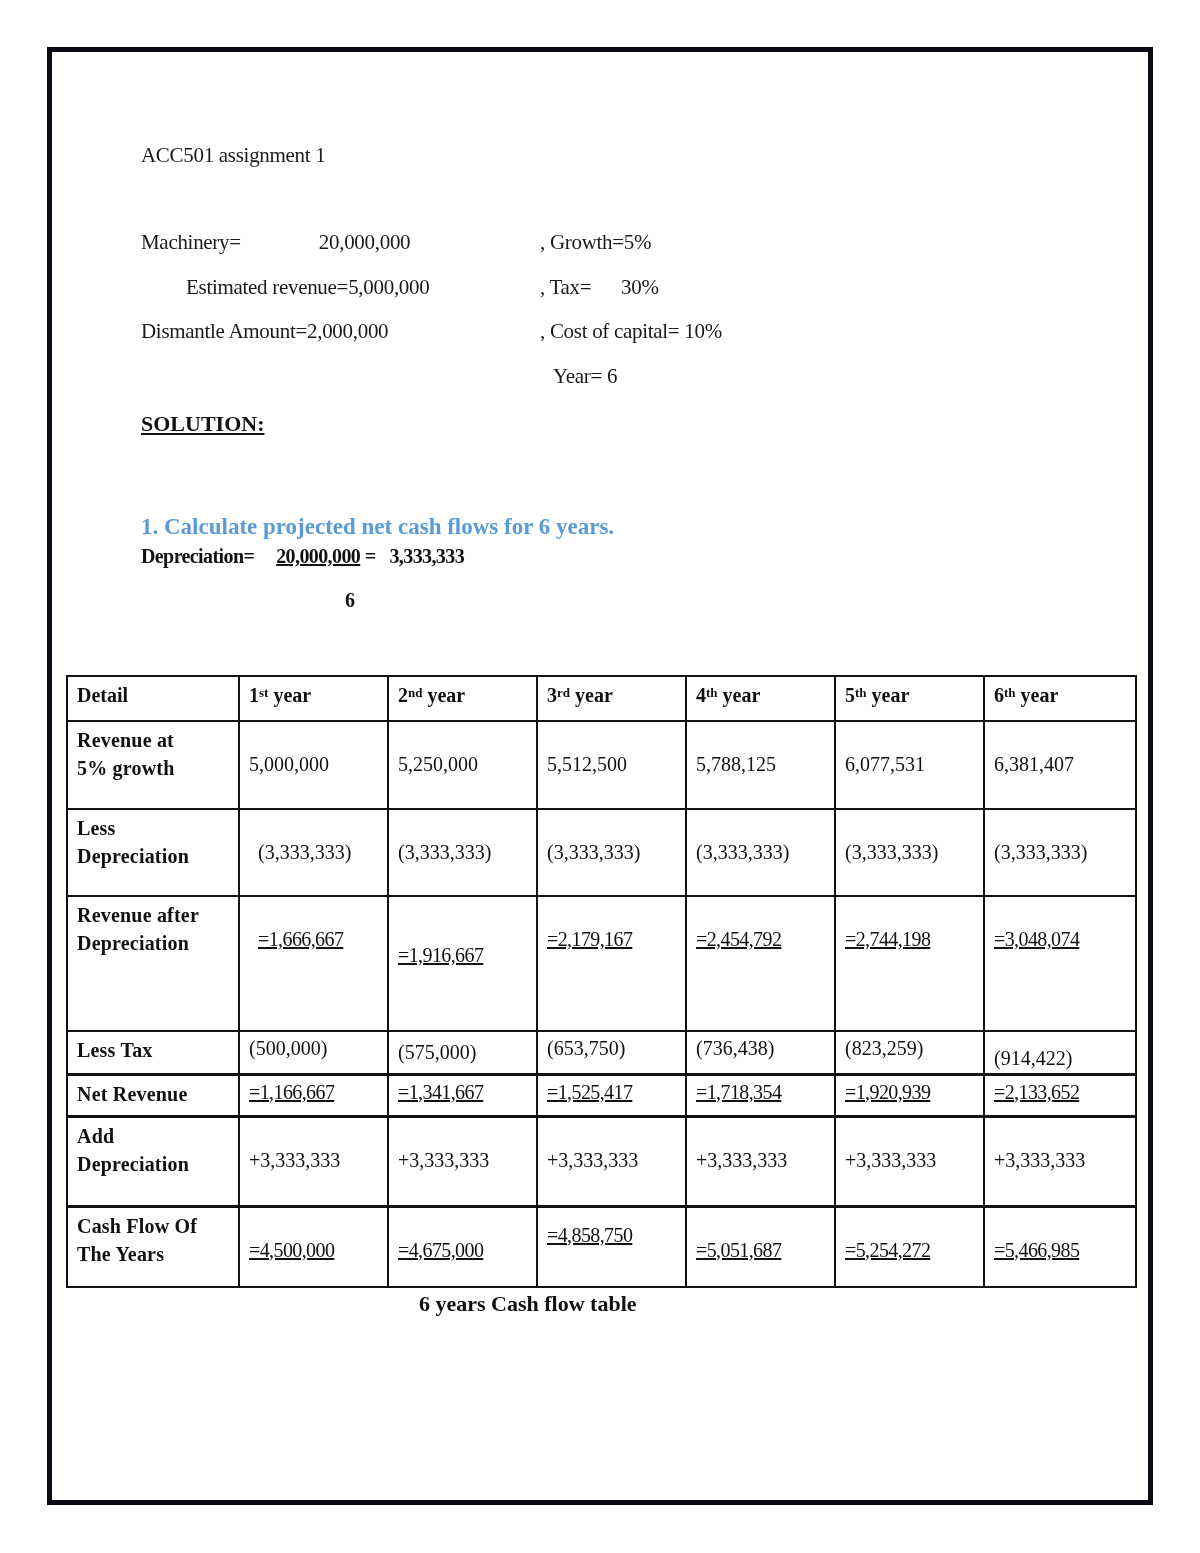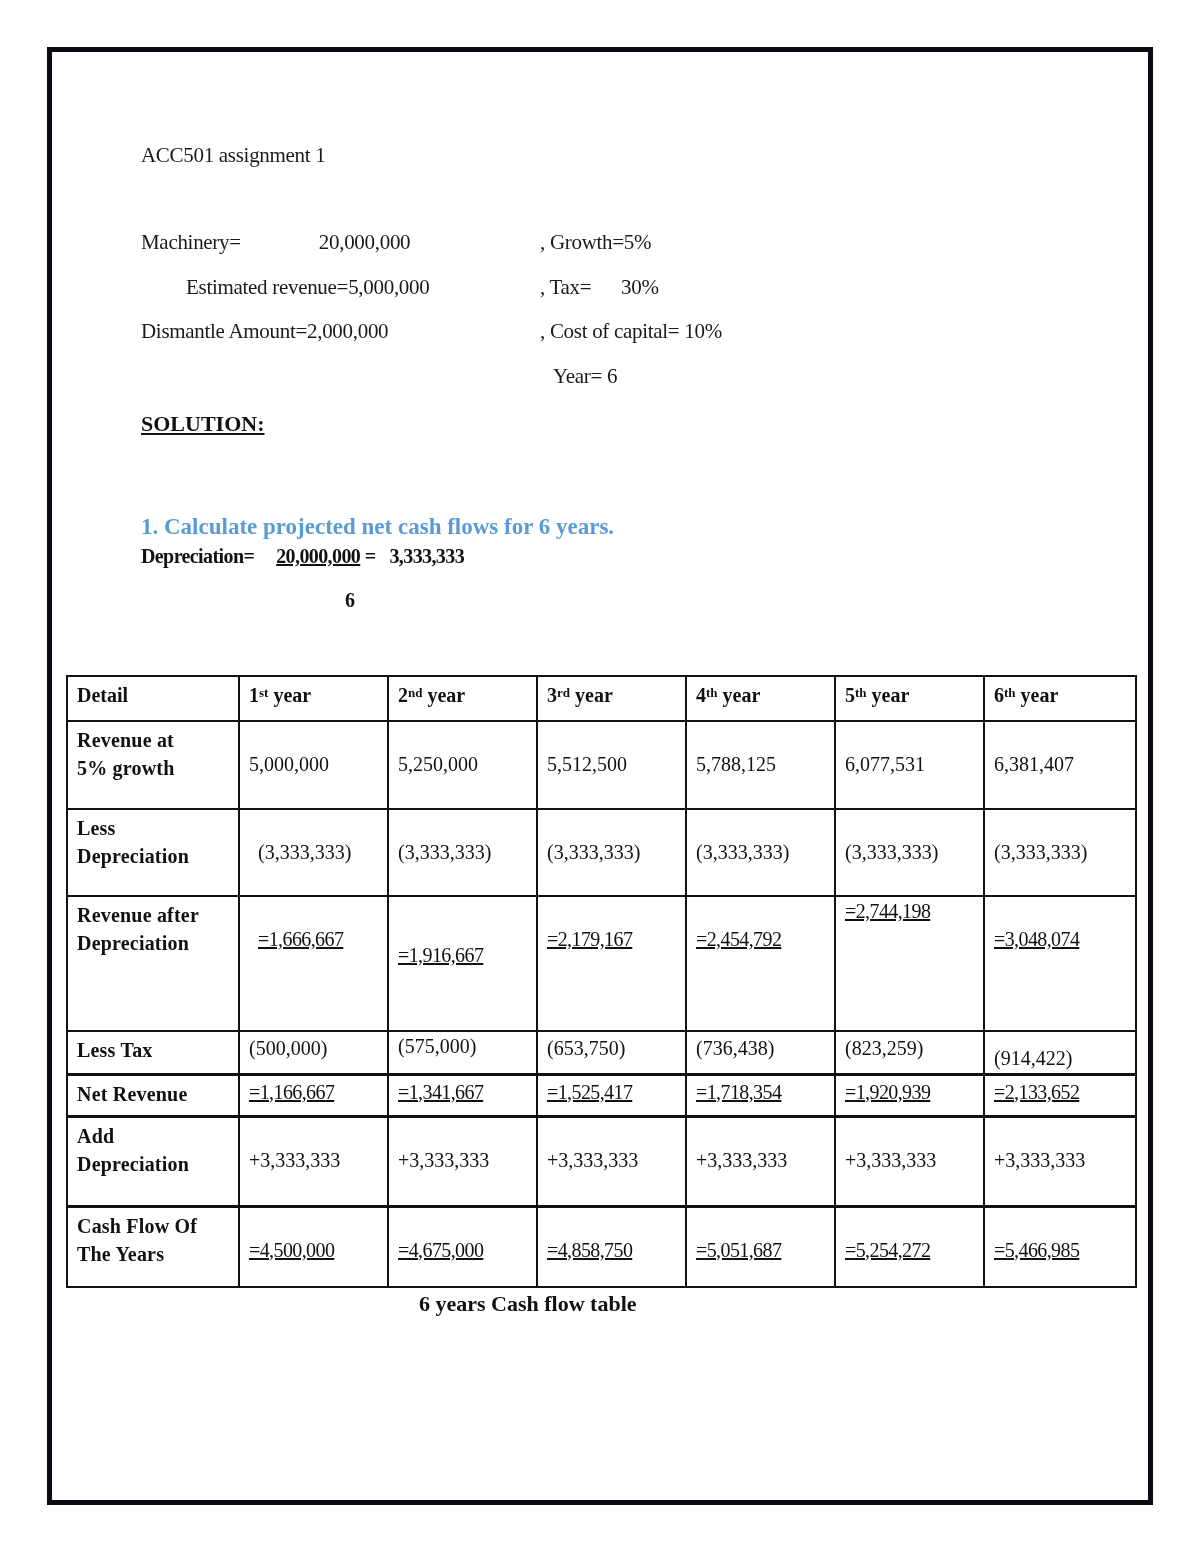--- a/index.html
+++ b/index.html
@@ -102,28 +102,28 @@
     <td class="val" style="padding-top:28px">(3,333,333)</td>
     <td class="val" style="padding-top:28px">(3,333,333)</td>
   </tr>
 
   <tr style="height:135px">
     <td class="lbl"><span>Revenue after</span><br><span>Depreciation</span></td>
     <td class="val" style="padding-top:28px; padding-left:18px"><span class="u">=1,666,667</span></td>
     <td class="val" style="padding-top:44px"><span class="u">=1,916,667</span></td>
     <td class="val" style="padding-top:28px"><span class="u">=2,179,167</span></td>
     <td class="val" style="padding-top:28px"><span class="u">=2,454,792</span></td>
-    <td class="val" style=""><span class="u">=2,744,198</span></td>
+    <td class="val" style="padding-top:28px"><span class="u">=2,744,198</span></td>
     <td class="val" style="padding-top:28px"><span class="u">=3,048,074</span></td>
   </tr>
 
   <tr style="height:43px">
     <td class="lbl">Less Tax</td>
     <td class="val" style="padding-top:2px">(500,000)</td>
-    <td class="val" style="padding-top:0">(575,000)</td>
+    <td class="val" style="padding-top:6px">(575,000)</td>
     <td class="val" style="padding-top:2px">(653,750)</td>
     <td class="val" style="padding-top:2px">(736,438)</td>
     <td class="val" style="padding-top:2px">(823,259)</td>
     <td class="val" style="padding-top:12px">(914,422)</td>
   </tr>
 
   <tr style="height:42px; border-top:3px solid #111">
     <td class="lbl">Net Revenue</td>
     <td class="val" style="padding-top:2px"><span class="u">=1,166,667</span></td>
     <td class="val" style="padding-top:2px"><span class="u">=1,341,667</span></td>
@@ -140,21 +140,21 @@
     <td class="val" style="padding-top:28px">+3,333,333</td>
     <td class="val" style="padding-top:28px">+3,333,333</td>
     <td class="val" style="padding-top:28px">+3,333,333</td>
     <td class="val" style="padding-top:28px">+3,333,333</td>
   </tr>
 
   <tr style="height:81px; border-top:3px solid #111">
     <td class="lbl"><span>Cash Flow Of</span><br><span>The Years</span></td>
     <td class="val" style="padding-top:28px"><span class="u">=4,500,000</span></td>
     <td class="val" style="padding-top:28px"><span class="u">=4,675,000</span></td>
-    <td class="val" style="padding-top:28px"><span class="u">=4,858,750</span></td>
+    <td class="val" style="padding-top:13px"><span class="u">=4,858,750</span></td>
     <td class="val" style="padding-top:28px"><span class="u">=5,051,687</span></td>
     <td class="val" style="padding-top:28px"><span class="u">=5,254,272</span></td>
     <td class="val" style="padding-top:28px"><span class="u">=5,466,985</span></td>
   </tr>
 </tbody>
   </table>
 
 <div class="abs caption">6 years Cash flow table</div>
 
 </body></html>

